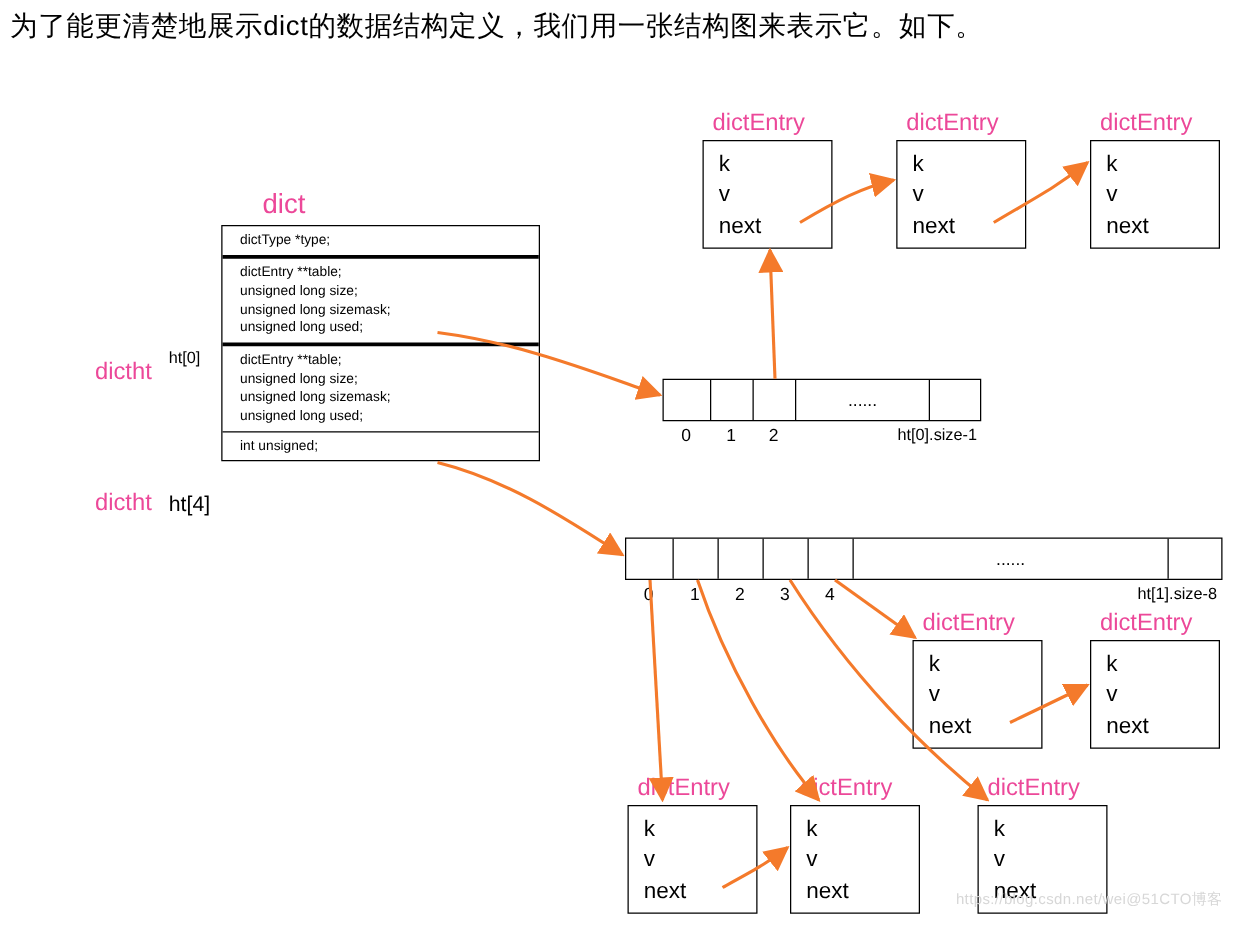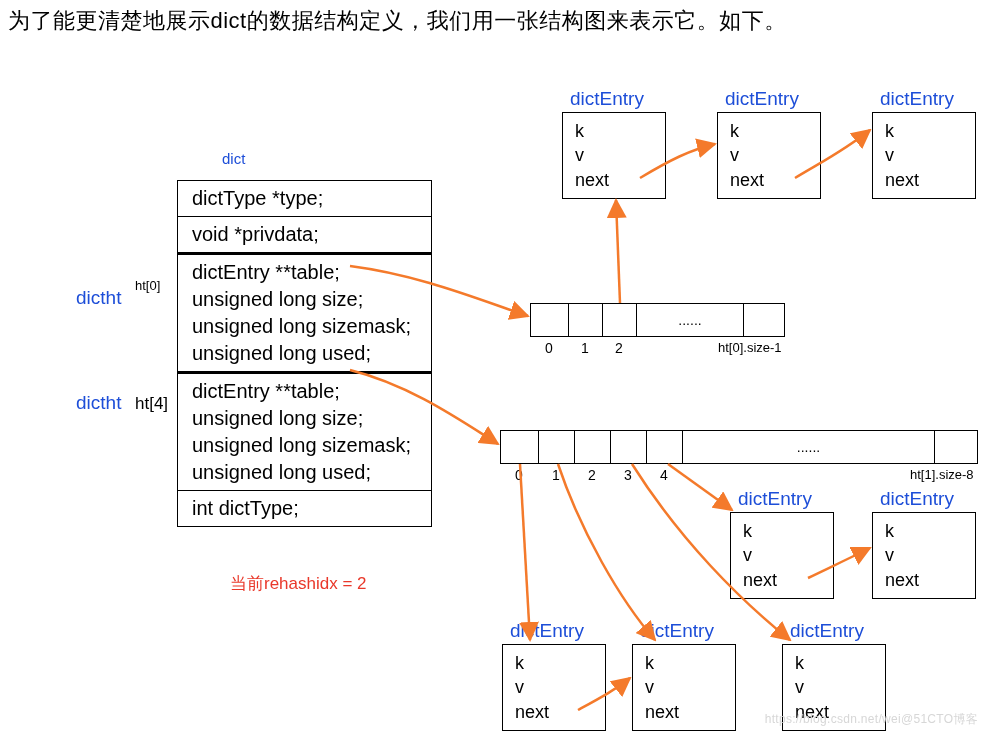--- a/index.html
+++ b/index.html
@@ -1,21 +1,21 @@
 <!DOCTYPE html>
 <html><head>
 <meta charset="utf-8">
 <style>
   html,body{margin:0;padding:0;font-family:Arial,"Helvetica Neue",Helvetica,sans-serif;background:#fff;color:#000}
   .page{position:relative;width:1006px;height:746px}
   .intro{position:absolute;left:8px;top:6px;font-size:22px;letter-spacing:.5px}
-  .lbl{position:absolute;color:#1d4ed8;font-size:19px}
+  .lbl{position:absolute;color:#ec4899;font-size:19px}
   
   .dictbox{position:absolute;left:177px;top:180px;width:253px;border:1.5px solid #000}
-  .dictbox .row{border-top:1.5px solid #000;padding:4px 10px 4px 14px;font-size:20px;line-height:1.35}
+  .dictbox .row{border-top:1.5px solid #000;padding:4px 10px 4px 14px;font-size:11px;line-height:1.35}
   .dictbox .row.first{border-top:none}
   .dictbox .row.thick{border-top:3px solid #000}
   
   .arr{position:absolute;border:1.5px solid #000;height:32px;display:flex}
   .arr .cell{border-right:1.5px solid #000;height:100%;box-sizing:border-box;text-align:center;font-size:14px}
   .arr .cell:last-child{border-right:none}
   .arrlab{position:absolute;font-size:14px}
   
   .entry{position:absolute;border:1.5px solid #000;width:80px;padding:6px 10px 6px 12px;font-size:18px;line-height:1.35}
   .redtxt{position:absolute;color:#E9382A;font-size:17px}
@@ -23,38 +23,37 @@
   
   svg.arrows{position:absolute;left:0;top:0;width:1006px;height:746px;pointer-events:none}
 </style>
 </head>
 <body>
 
 <div class="page">
 
   <div class="intro">为了能更清楚地展示dict的数据结构定义，我们用一张结构图来表示它。如下。</div>
 
-  <div class="lbl" style="left:222px;top:150px;font-size:15px">dict</div>
+  <div class="lbl" style="left:210px;top:150px;font-size:22px">dict</div>
 
   <div class="dictbox">
     <div class="row first">dictType *type;</div>
-    <div class="row">void *privdata;</div>
     <div class="row thick">
       <span>dictEntry **table;</span><br>
       <span>unsigned long size;</span><br>
       <span>unsigned long sizemask;</span><br>
       <span>unsigned long used;</span>
     </div>
     <div class="row thick">
       <span>dictEntry **table;</span><br>
       <span>unsigned long size;</span><br>
       <span>unsigned long sizemask;</span><br>
       <span>unsigned long used;</span>
     </div>
-    <div class="row">int dictType;</div>
+    <div class="row">int unsigned;</div>
   </div>
 
   <div class="lbl" style="left:76px;top:287px">dictht</div>
   <div style="position:absolute;left:135px;top:278px;font-size:13px">ht[0]</div>
   <div class="lbl" style="left:76px;top:392px">dictht</div>
   <div style="position:absolute;left:135px;top:394px;font-size:17px">ht[4]</div>
 
   <div class="arr" style="left:530px;top:303px;width:253px">
     <div class="cell" style="width:38px"></div>
     <div class="cell" style="width:34px"></div>
@@ -127,21 +126,20 @@
     <span>v</span><br>
     <span>next</span>
   </div>
   <div class="lbl" style="left:790px;top:620px">dictEntry</div>
   <div class="entry" style="left:782px;top:644px">
     <span>k</span><br>
     <span>v</span><br>
     <span>next</span>
   </div>
 
-  <div class="redtxt" style="left:230px;top:572px">当前rehashidx = 2</div>
 
   <div class="watermark">https://blog.csdn.net/wei@51CTO博客</div>
 
   <svg class="arrows" viewBox="0 0 1006 746">
     <defs>
       <marker id="ah" viewBox="0 0 10 10" refX="9" refY="5" markerWidth="8" markerHeight="8" orient="auto-start-reverse">
         <path d="M0,0 L10,5 L0,10 z" fill="#F47A2B"></path>
       </marker>
     </defs>
     <g stroke="#F47A2B" stroke-width="2.5" fill="none" marker-end="url(#ah)">

